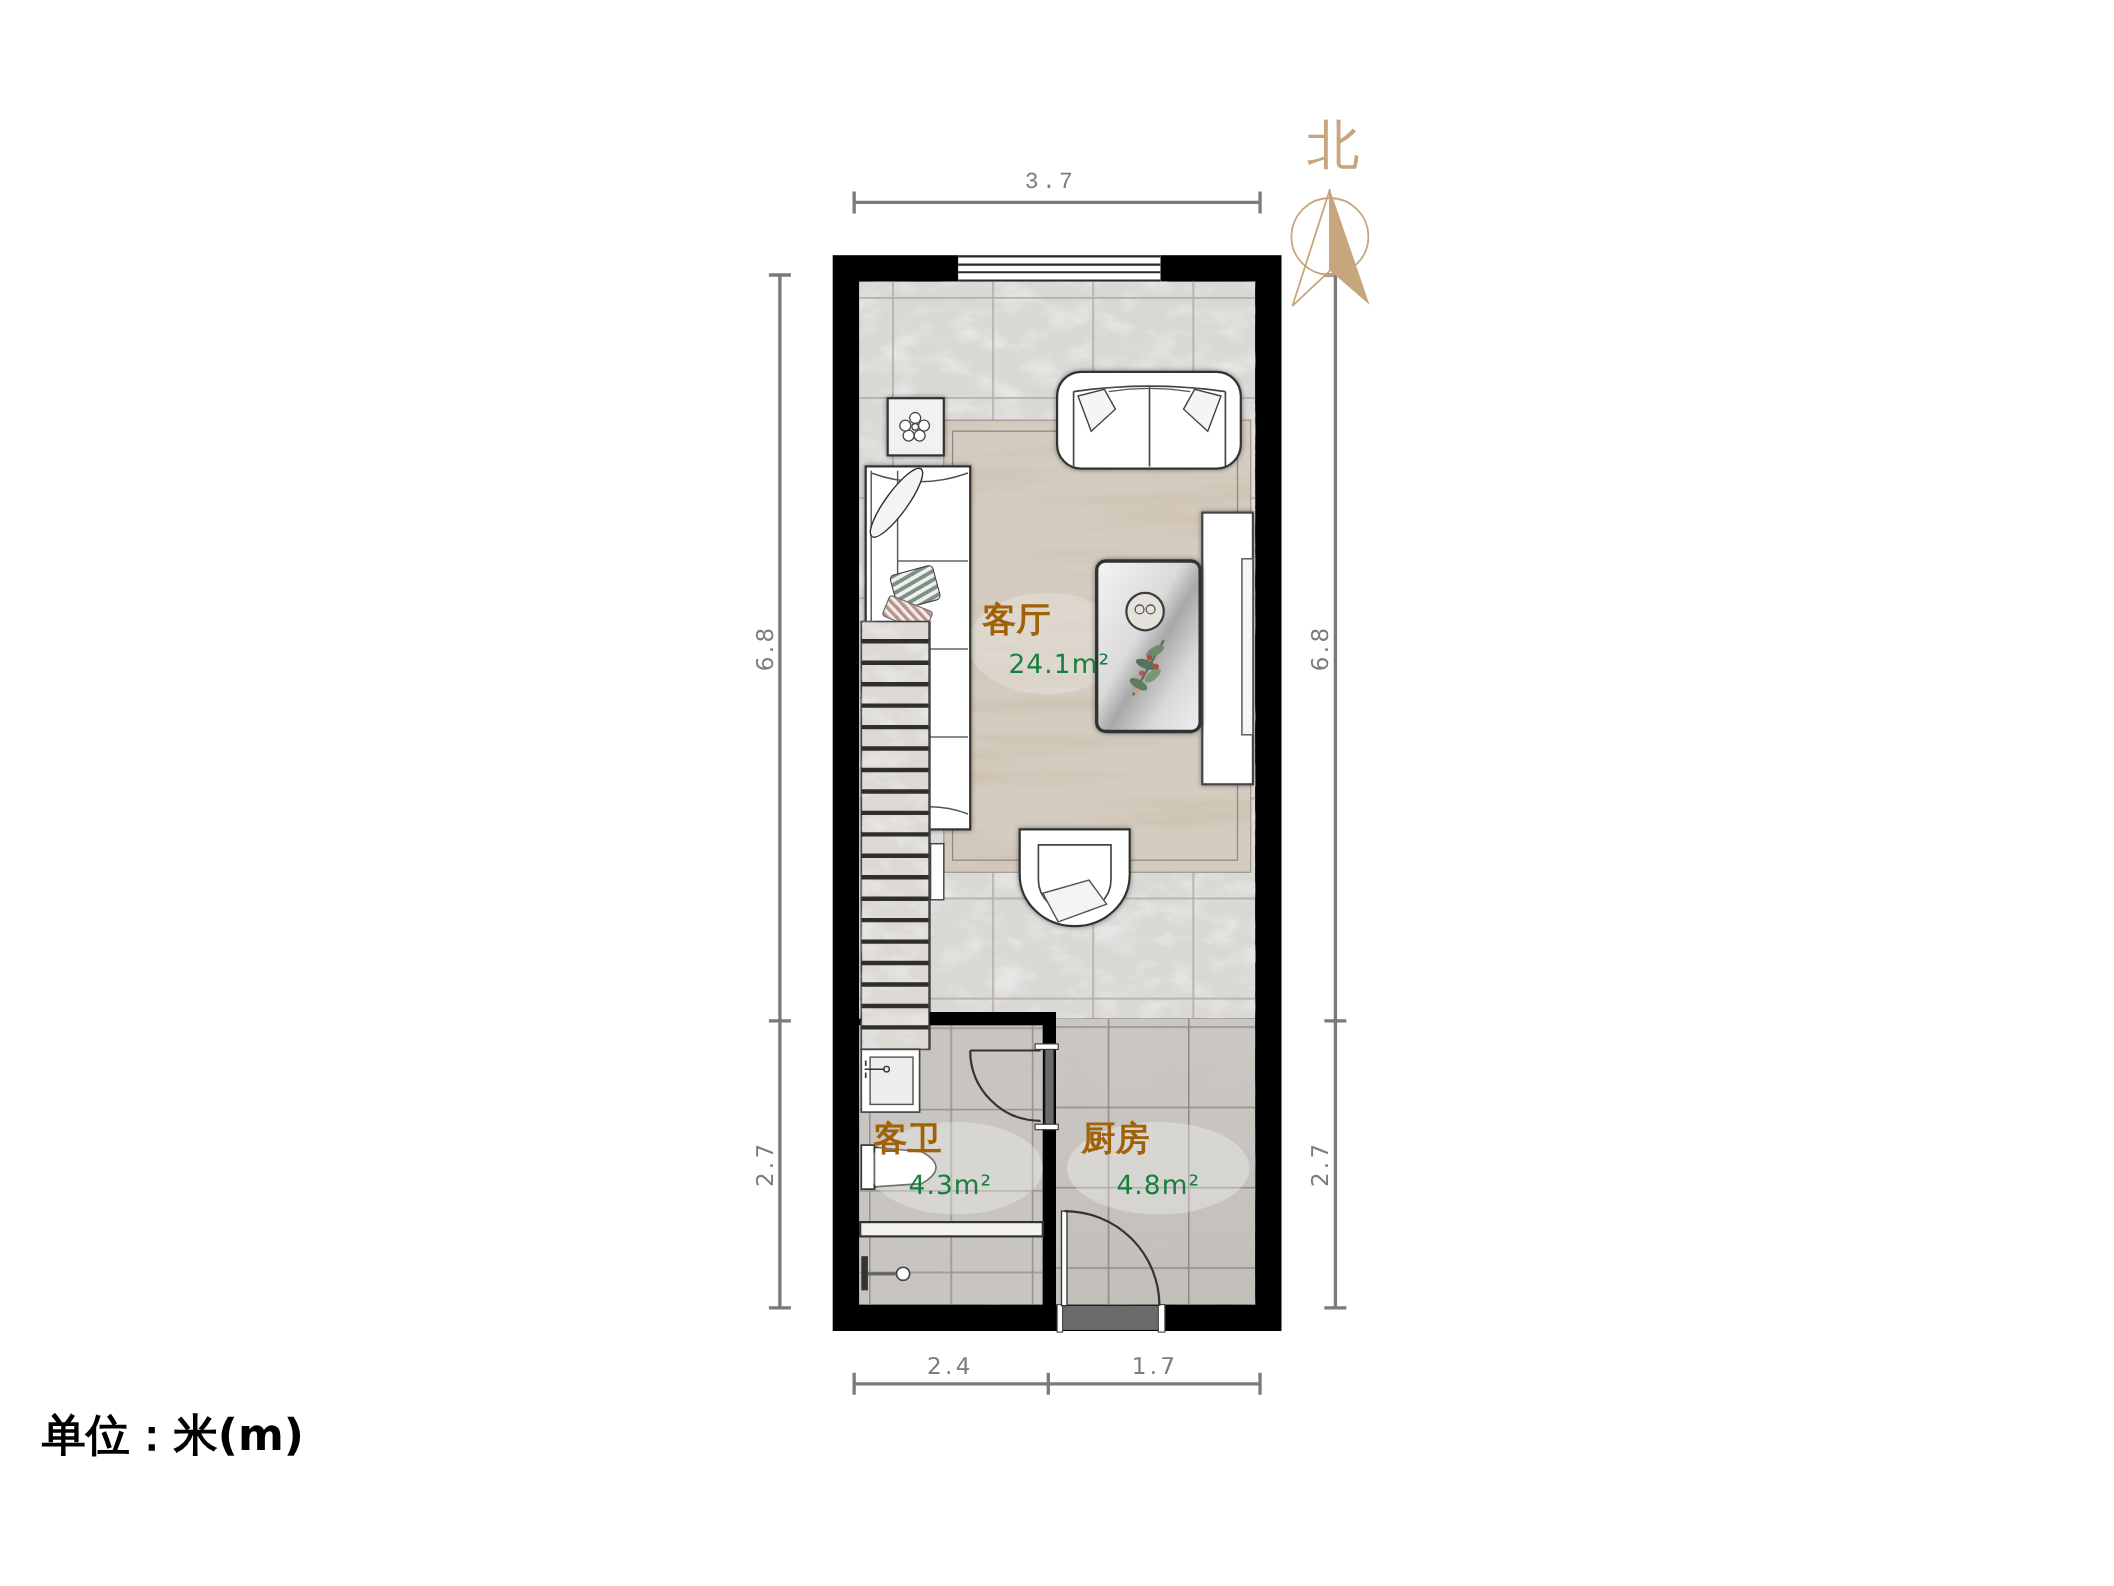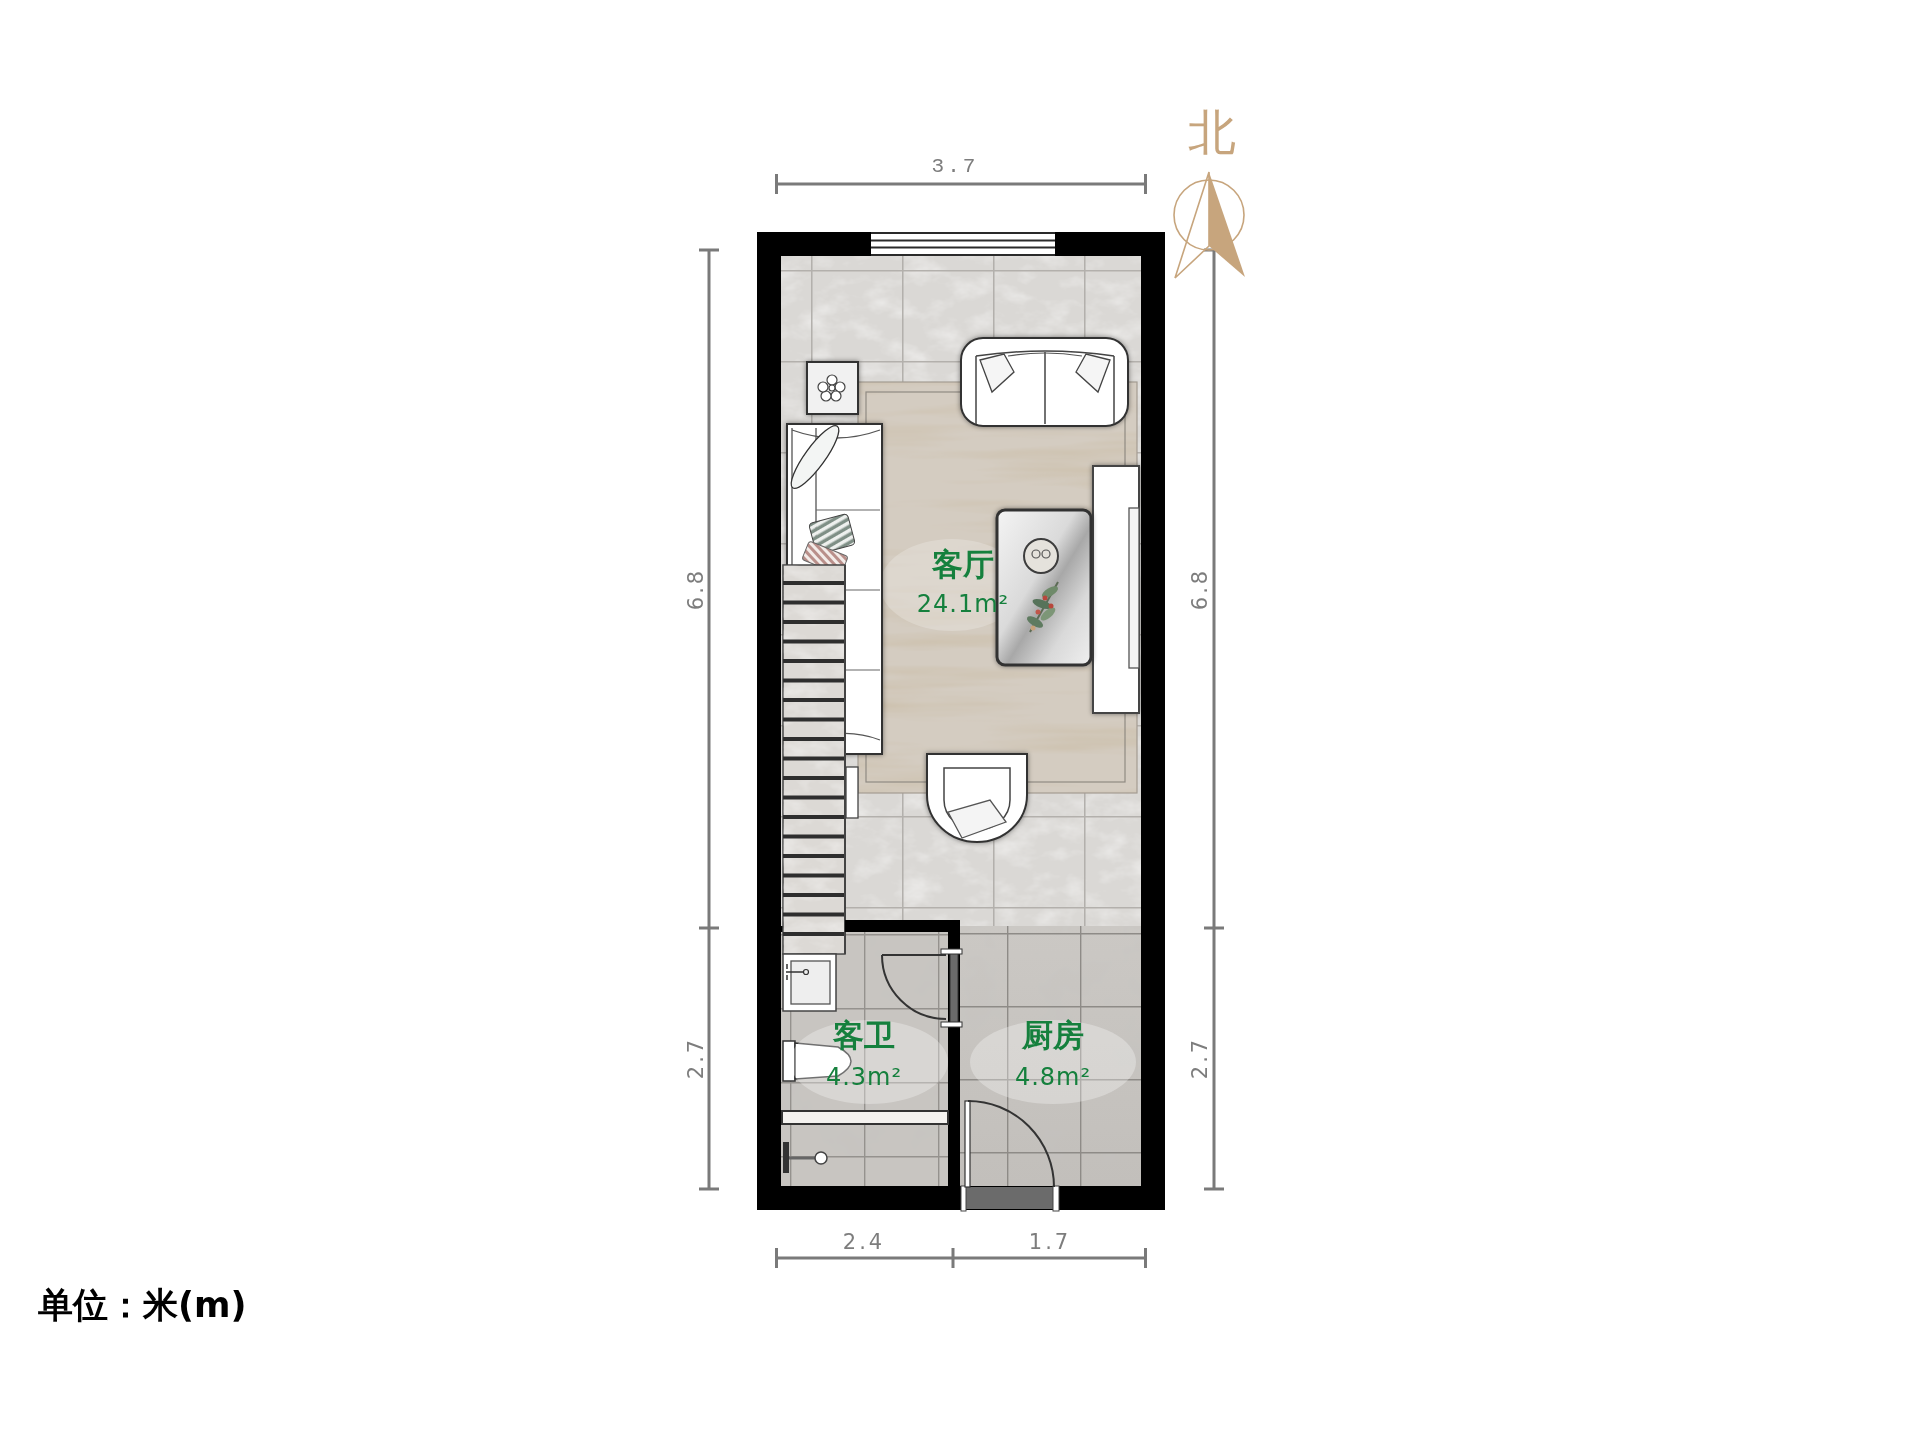--- a/index.html
+++ b/index.html
@@ -12,30 +12,30 @@
   .dim-label {
     font-family: "DejaVu Sans", sans-serif; font-size: 21px; color: #7d7d7d;
     letter-spacing: 3px; text-align: center; width: 100px; height: 28px; line-height: 28px;
   }
   .dim-label.v { transform: rotate(-90deg); }
   .north {
     font-family: "DejaVu Sans", sans-serif; font-size: 48px; color: #c7a57d;
     width: 60px; height: 56px; line-height: 56px; text-align: center;
   }
   .room-name {
-    font-family: "DejaVu Sans", sans-serif; font-size: 31px; font-weight: bold; color: #15803d;
-    text-align: center; width: 140px; height: 38px; line-height: 38px;
+    font-family: "DejaVu Sans", sans-serif; font-size: 31px; font-weight: bold; color: #a16207;
+    text-align: left; width: 140px; height: 38px; line-height: 38px;
   }
   .room-area {
     font-family: "DejaVu Sans", sans-serif; font-size: 24px; color: #15803d;
     text-align: center; width: 140px; height: 30px; line-height: 30px; letter-spacing: 1px;
   }
   .notes {
     left: 38px; top: 1286px; font-family: "DejaVu Sans", sans-serif;
-    font-size: 35px; line-height: 39px; font-weight: bold; color: #000;
+    font-size: 40px; line-height: 39px; font-weight: bold; color: #000;
   }
   .notes div { white-space: nowrap; height: 39px; }
 </style>
 </head>
 <body>
 
 <svg class="plan" width="1922" height="1442" viewBox="0 0 1922 1442" xmlns="http://www.w3.org/2000/svg">
   <defs>
     <pattern id="tileL" x="811" y="270" width="91" height="91" patternUnits="userSpaceOnUse">
       <path d="M0.75 0 V91 M0 0.75 H91" stroke="#b3b0ac" stroke-width="1.6" fill="none"></path>

